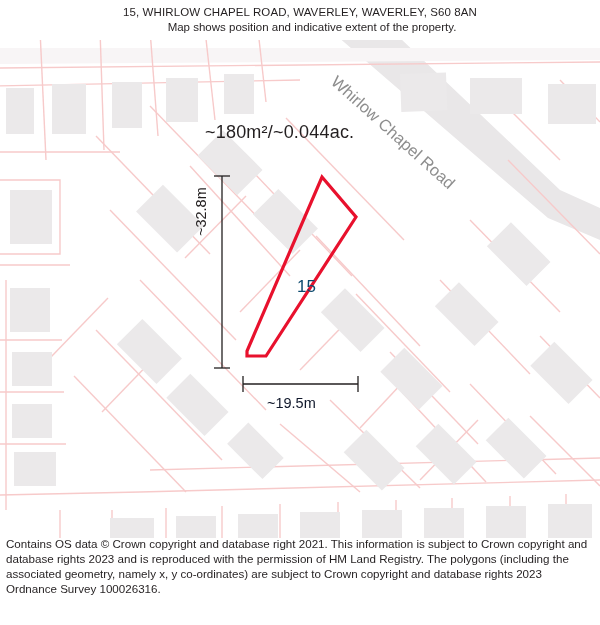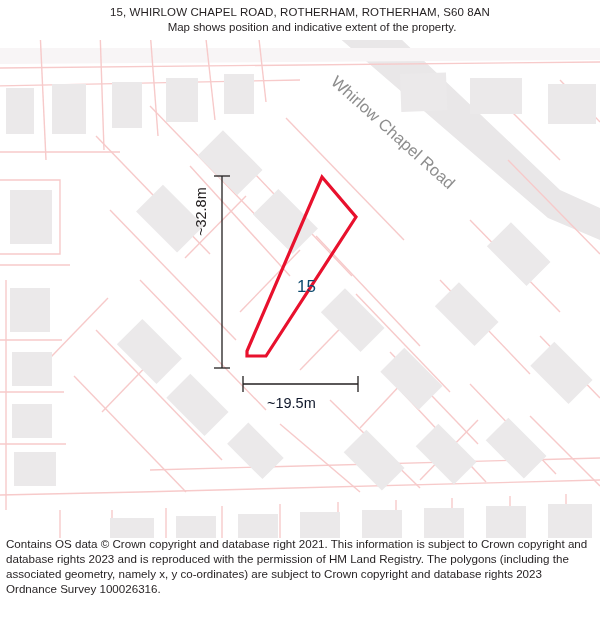--- a/index.html
+++ b/index.html
@@ -111,21 +111,21 @@
     line-height: 15px;
     color: #231f20;
   }
 </style>
 </head>
 <body>
 
 <div class="page">
 
   <div class="header">
-    <div class="title">15, WHIRLOW CHAPEL ROAD, ROTHERHAM, ROTHERHAM, S60 8AN</div>
+    <div class="title">15, WHIRLOW CHAPEL ROAD, WAVERLEY, WAVERLEY, S60 8AN</div>
     <div class="subtitle">Map shows position and indicative extent of the property.</div>
   </div>
 
   <div class="map">
     <svg width="600" height="498" viewBox="0 0 600 498" xmlns="http://www.w3.org/2000/svg">
 
       <g>
         <path d="M 300 -40 L 360 -40 L 560 150 L 600 168 L 600 200 L 548 178 L 330 -10 Z" fill="#e9e7e8"></path>
         <path d="M 0 8 L 600 8 L 600 20 L 0 24 Z" fill="#f8f5f6"></path>
       </g>
@@ -263,20 +263,21 @@
       <g stroke="#231f20" stroke-width="1.3" fill="none">
         <path d="M 222 136 L 222 328"></path>
         <path d="M 214 136 L 230 136"></path>
         <path d="M 214 328 L 230 328"></path>
         <path d="M 243 344 L 358 344"></path>
         <path d="M 243 336 L 243 352"></path>
         <path d="M 358 336 L 358 352"></path>
       </g>
     </svg>
 
+    <div class="area-label">~180m²/~0.044ac.</div>
     <div class="house-number">15</div>
     <div class="dim-vertical">~32.8m</div>
     <div class="dim-horizontal">~19.5m</div>
     <div class="street-name">Whirlow Chapel Road</div>
   </div>
 
   <div class="footer">Contains OS data © Crown copyright and database right 2021. This information is subject to Crown copyright and database rights 2023 and is reproduced with the permission of HM Land Registry. The polygons (including the associated geometry, namely x, y co-ordinates) are subject to Crown copyright and database rights 2023 Ordnance Survey 100026316.</div>
 
 </div>
 

